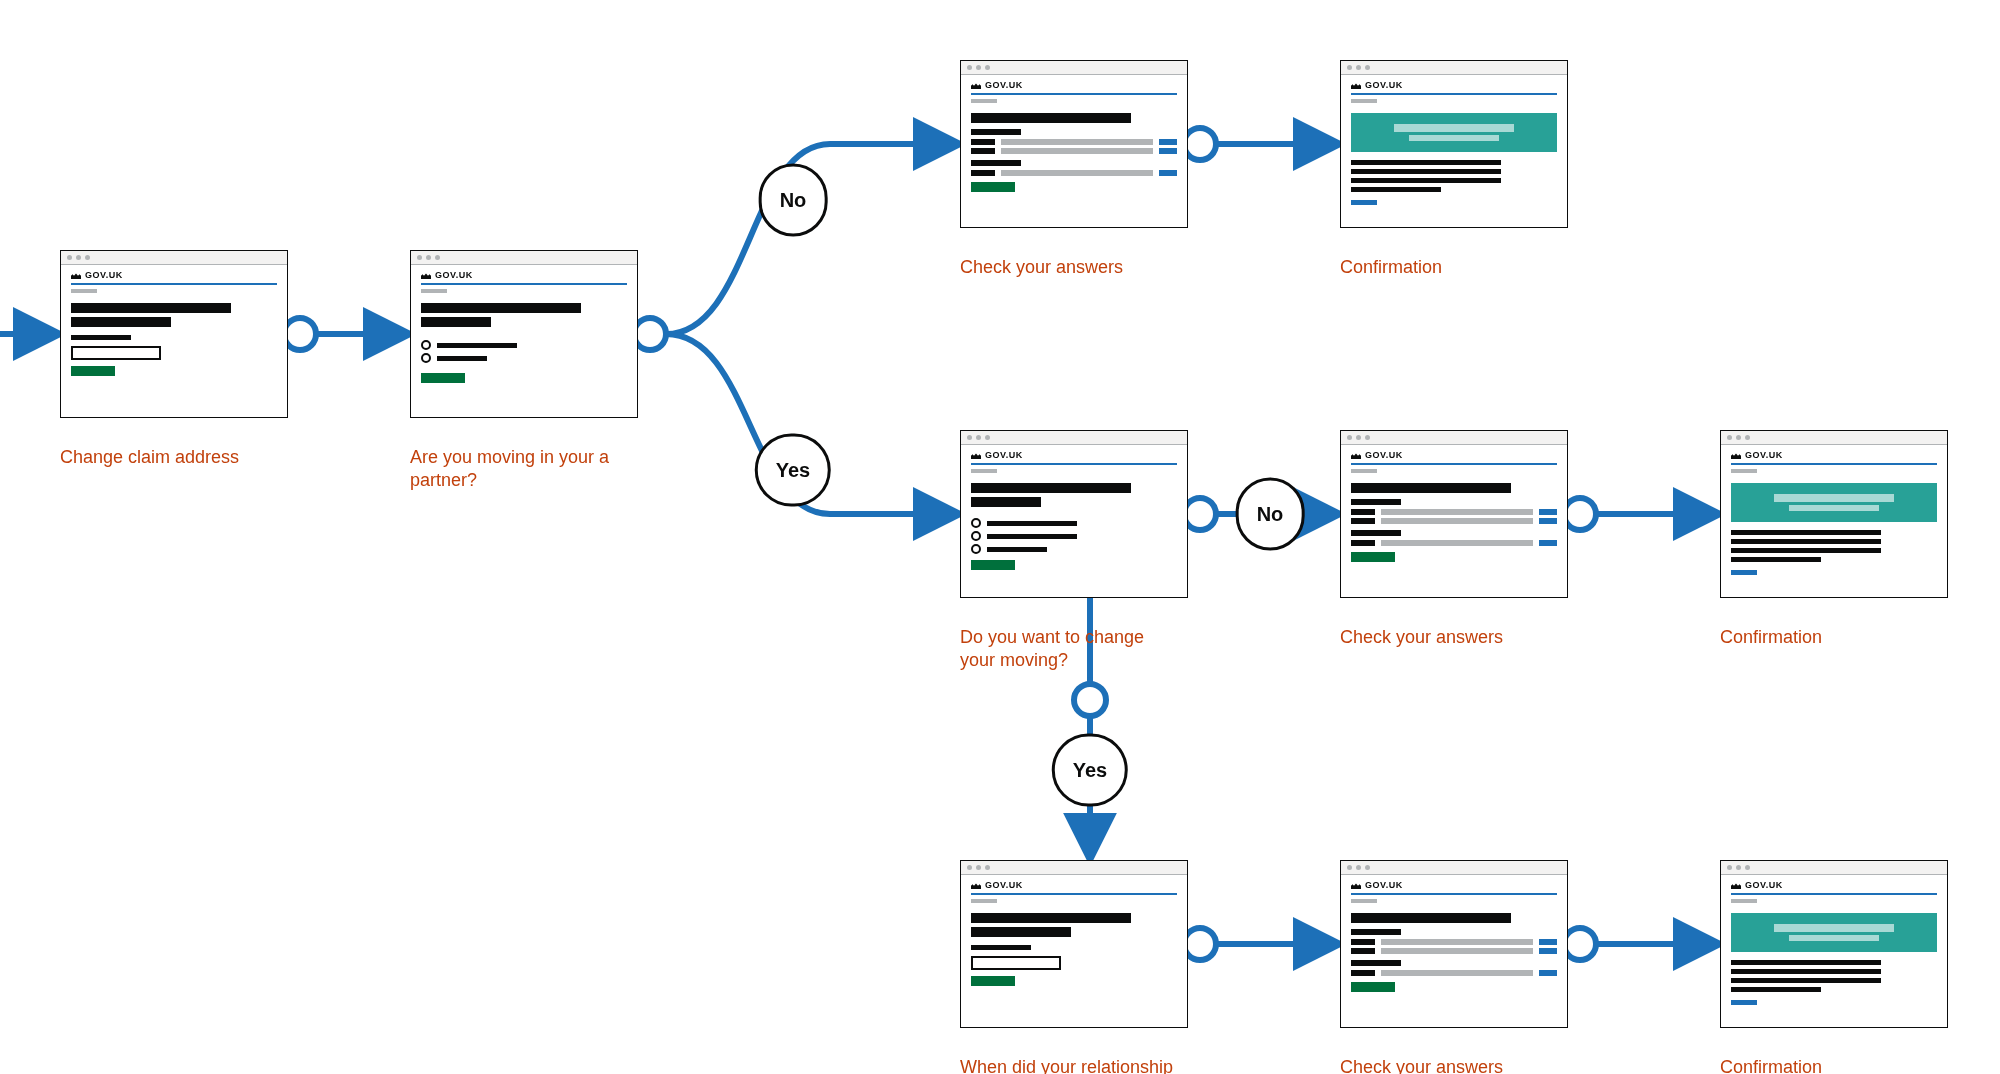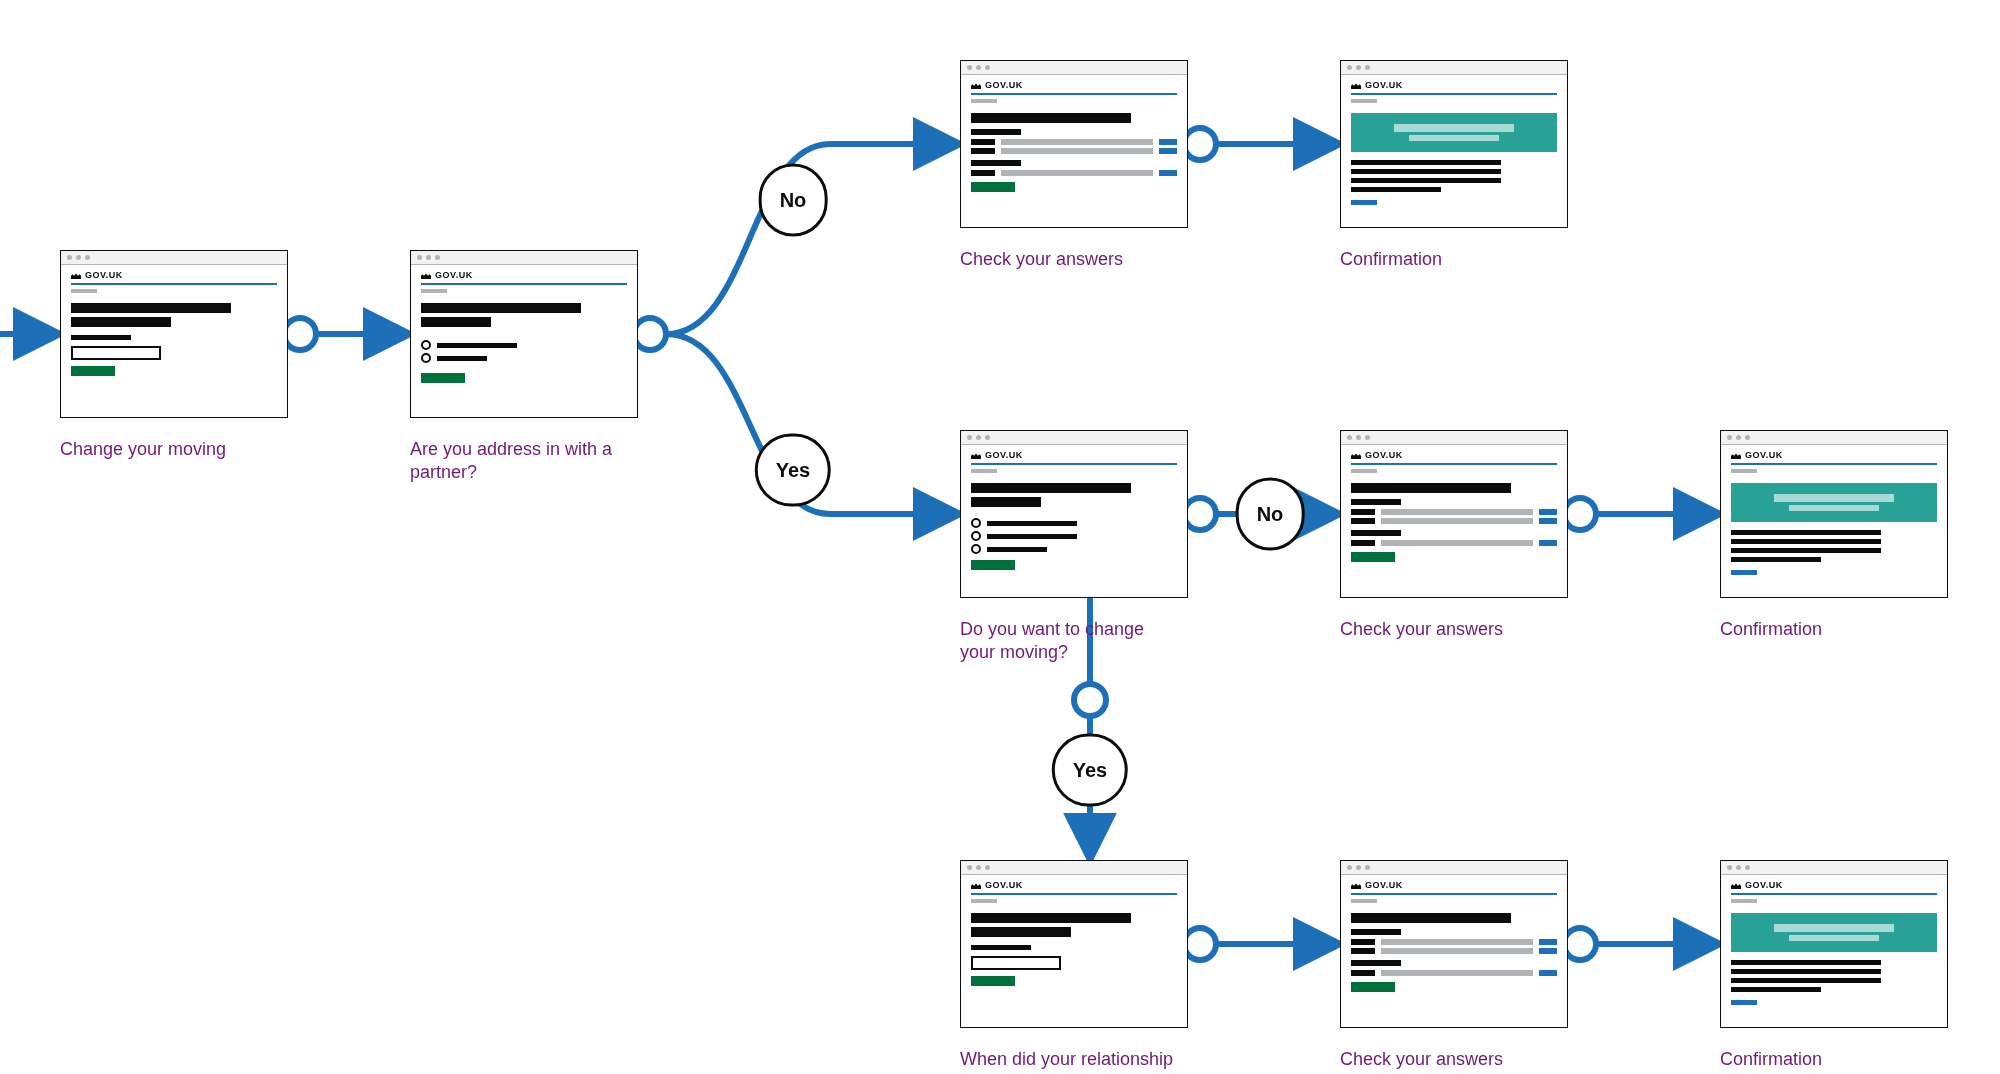--- a/index.html
+++ b/index.html
@@ -91,24 +91,24 @@
   .summary-val { flex: 1; height: 6px; background: #b1b4b6; }
   .summary-link { width: 18px; height: 6px; background: #1d70b8; }
   .section-title { width: 100px; height: 8px; background: #0b0c0c; margin: 6px 0 4px 0; }
   .panel-green {
     background: #28a197;
     padding: 8px;
     margin-bottom: 8px;
   }
   .panel-green .panel-line { height: 6px; background: rgba(255,255,255,.6); margin: 3px auto; }
   .caption {
-    margin-top: 20px;
+    margin-top: 28px;
     font-size: 18px;
     line-height: 1.3;
-    color: #701a75;
+    color: #c2410c;
     max-width: 220px;
   }
   
   .branch-label {
     position: absolute;
     background: #fff;
     border: 3px solid #0b0c0c;
     border-radius: 999px;
     padding: 22px 18px;
     font-weight: 700;
@@ -201,21 +201,21 @@
         <div class="thumb-greylabel"></div>
       </div>
       <div class="thumb-body">
         <div class="bar thick" style="width:160px;"></div>
         <div class="bar thick" style="width:100px;"></div>
         <div class="bar thin" style="width:60px; margin-top:8px;"></div>
         <div class="input-box"></div>
         <div class="bar green" style="width:44px; margin-top:6px;"></div>
       </div>
     </div>
-    <div class="caption" data-bind="flow.start.change_address.caption">Change your moving</div>
+    <div class="caption" data-bind="flow.start.change_address.caption">Change claim address</div>
   </div>
 
   <div class="node" style="left:410px; top:250px;">
     <div class="thumb">
       <div class="thumb-titlebar">
           <span class="thumb-dot"></span>
           <span class="thumb-dot"></span>
           <span class="thumb-dot"></span>
         </div>
       <div class="thumb-header">
@@ -234,21 +234,21 @@
             <span class="radio"></span>
             <span class="radio-label" style="width:80px;"></span>
           </div>
         <div class="radio-row">
             <span class="radio"></span>
             <span class="radio-label" style="width:50px;"></span>
           </div>
         <div class="bar green" style="width:44px; margin-top:10px;"></div>
       </div>
     </div>
-    <div class="caption" data-bind="flow.start.moving_in_partner.caption">Are you address in with a partner?</div>
+    <div class="caption" data-bind="flow.start.moving_in_partner.caption">Are you moving in your a partner?</div>
   </div>
 
   <div class="node" style="left:960px; top:60px;">
     <div class="thumb">
       <div class="thumb-titlebar">
           <span class="thumb-dot"></span>
           <span class="thumb-dot"></span>
           <span class="thumb-dot"></span>
         </div>
       <div class="thumb-header">

